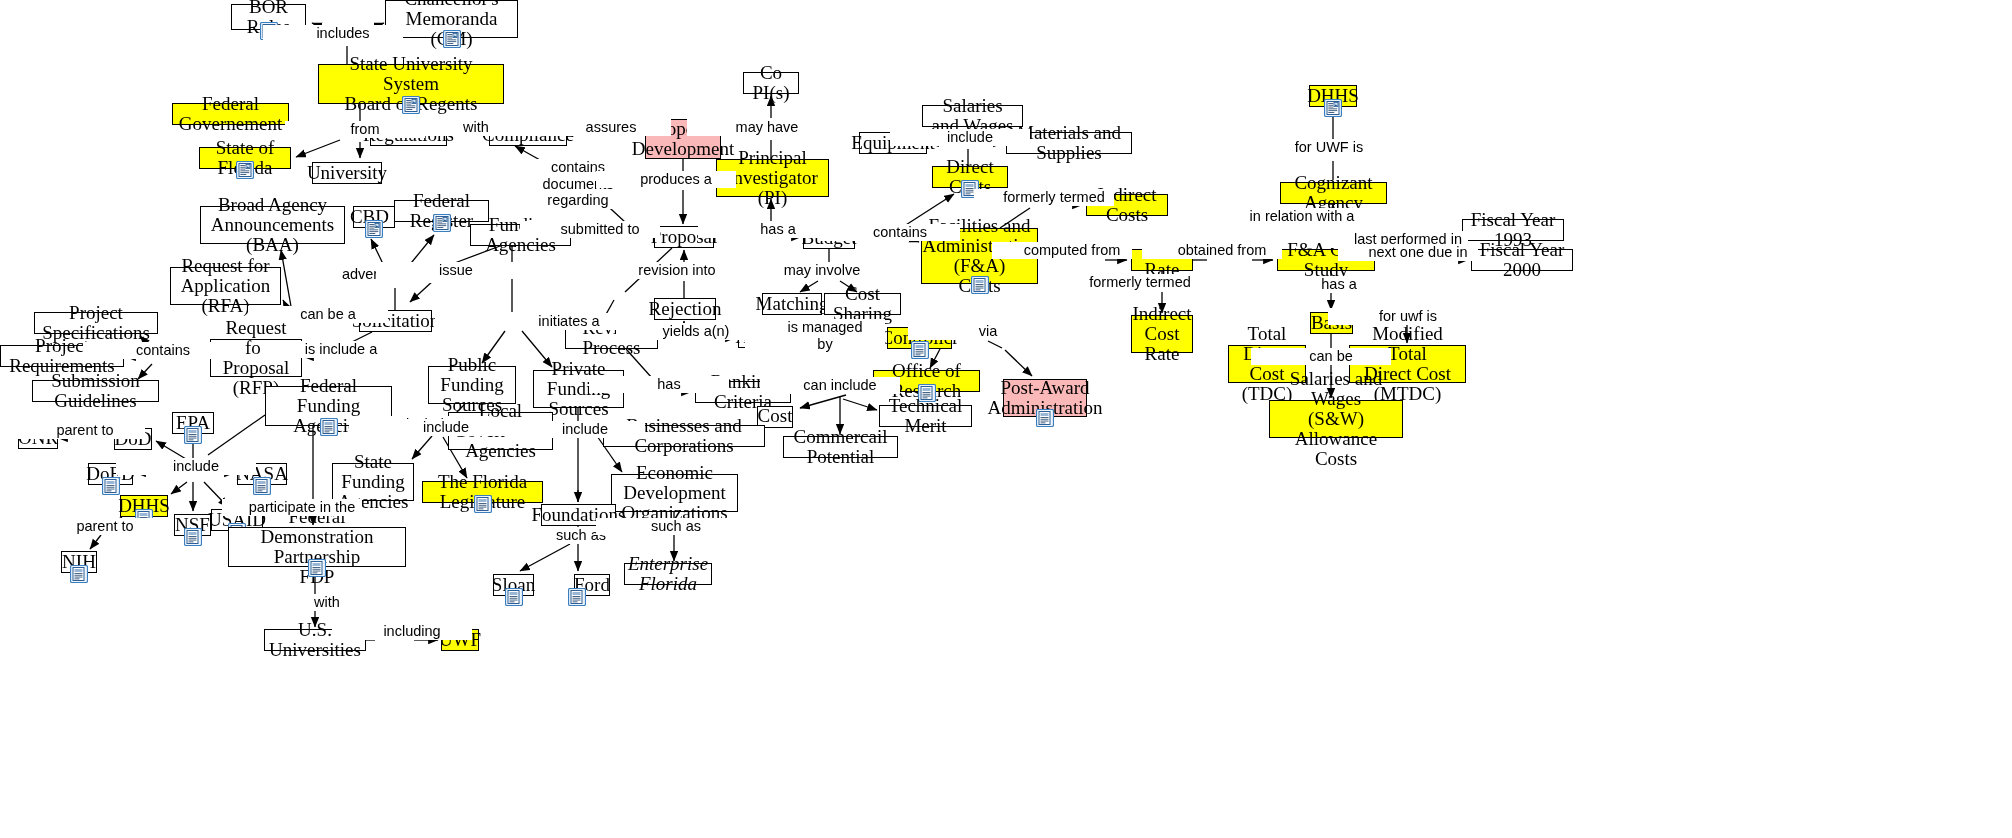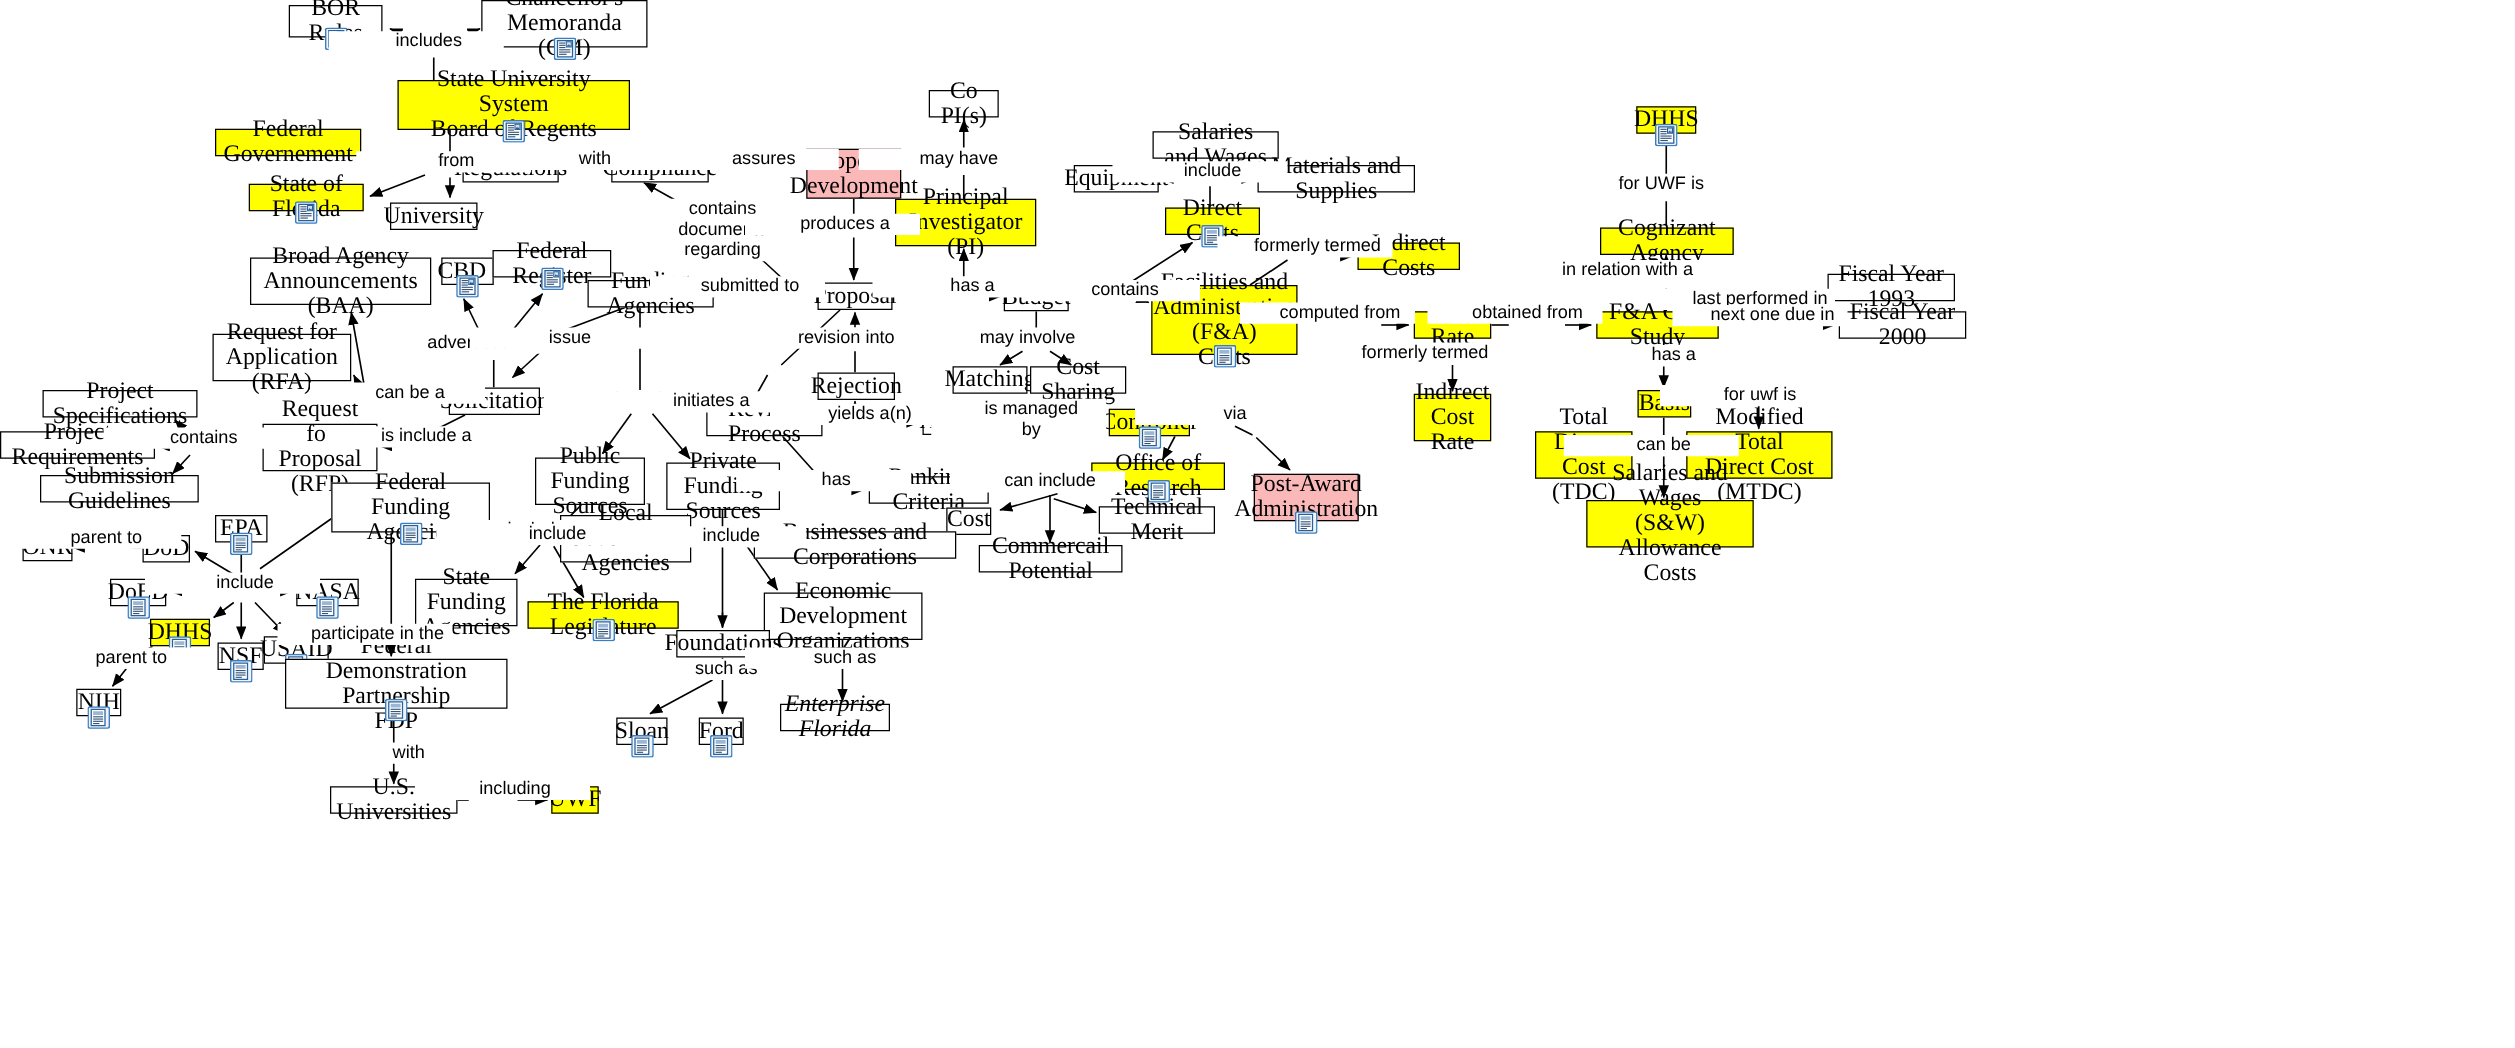--- a/index.html
+++ b/index.html
@@ -385,21 +385,21 @@
     <div class="node" style="left: 493px; top: 574px; width: 41px; height: 22px;"><span>Sloan</span></div>
     <div class="ico" style="left: 504.5px; top: 588px;"><svg viewBox="0 0 18 18" width="18" height="18">
         <rect x="0.5" y="0.5" width="17" height="17" fill="#eef4fb" stroke="#3a7ec0" stroke-width="1.2" rx="1.5"></rect>
         <rect x="3" y="2.5" width="11" height="13" fill="#ffffff" stroke="#2b5f96" stroke-width="1"></rect>
         <rect x="4.5" y="4" width="8" height="3" fill="#9ab8d6"></rect>
         <rect x="4.5" y="8" width="8" height="0.9" fill="#33557a"></rect>
         <rect x="4.5" y="9.8" width="8" height="0.9" fill="#33557a"></rect>
         <rect x="4.5" y="11.6" width="8" height="0.9" fill="#33557a"></rect>
         <rect x="4.5" y="13.4" width="5" height="0.9" fill="#33557a"></rect>
       </svg></div>
-    <div class="node" style="left: 559px; top: 574px; width: 36px; height: 22px;"><span>Ford</span></div>
+    <div class="node" style="left: 574px; top: 574px; width: 36px; height: 22px;"><span>Ford</span></div>
     <div class="ico" style="left: 568px; top: 588px;"><svg viewBox="0 0 18 18" width="18" height="18">
         <rect x="0.5" y="0.5" width="17" height="17" fill="#eef4fb" stroke="#3a7ec0" stroke-width="1.2" rx="1.5"></rect>
         <rect x="3" y="2.5" width="11" height="13" fill="#ffffff" stroke="#2b5f96" stroke-width="1"></rect>
         <rect x="4.5" y="4" width="8" height="3" fill="#9ab8d6"></rect>
         <rect x="4.5" y="8" width="8" height="0.9" fill="#33557a"></rect>
         <rect x="4.5" y="9.8" width="8" height="0.9" fill="#33557a"></rect>
         <rect x="4.5" y="11.6" width="8" height="0.9" fill="#33557a"></rect>
         <rect x="4.5" y="13.4" width="5" height="0.9" fill="#33557a"></rect>
       </svg></div>
     <div class="node" style="left: 624px; top: 563px; width: 88px; height: 22px; font-style: italic;"><span>Enterprise Florida</span></div>

